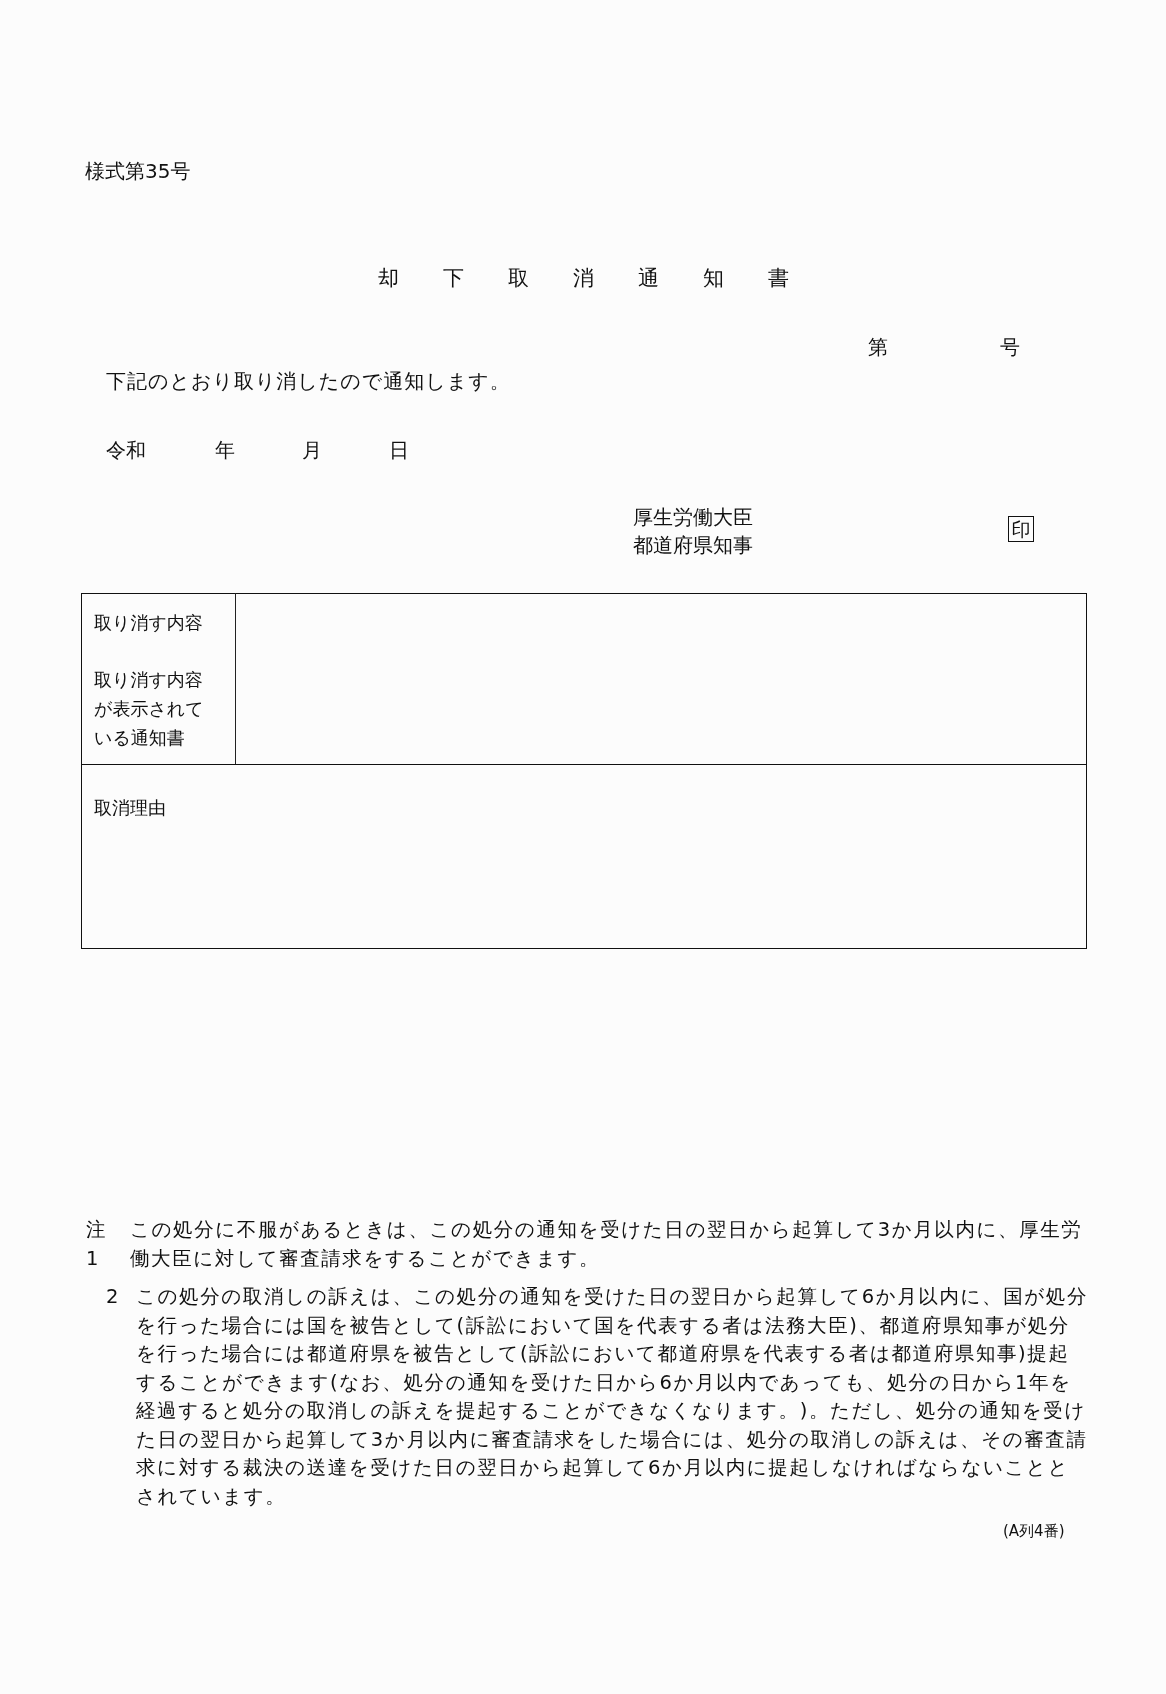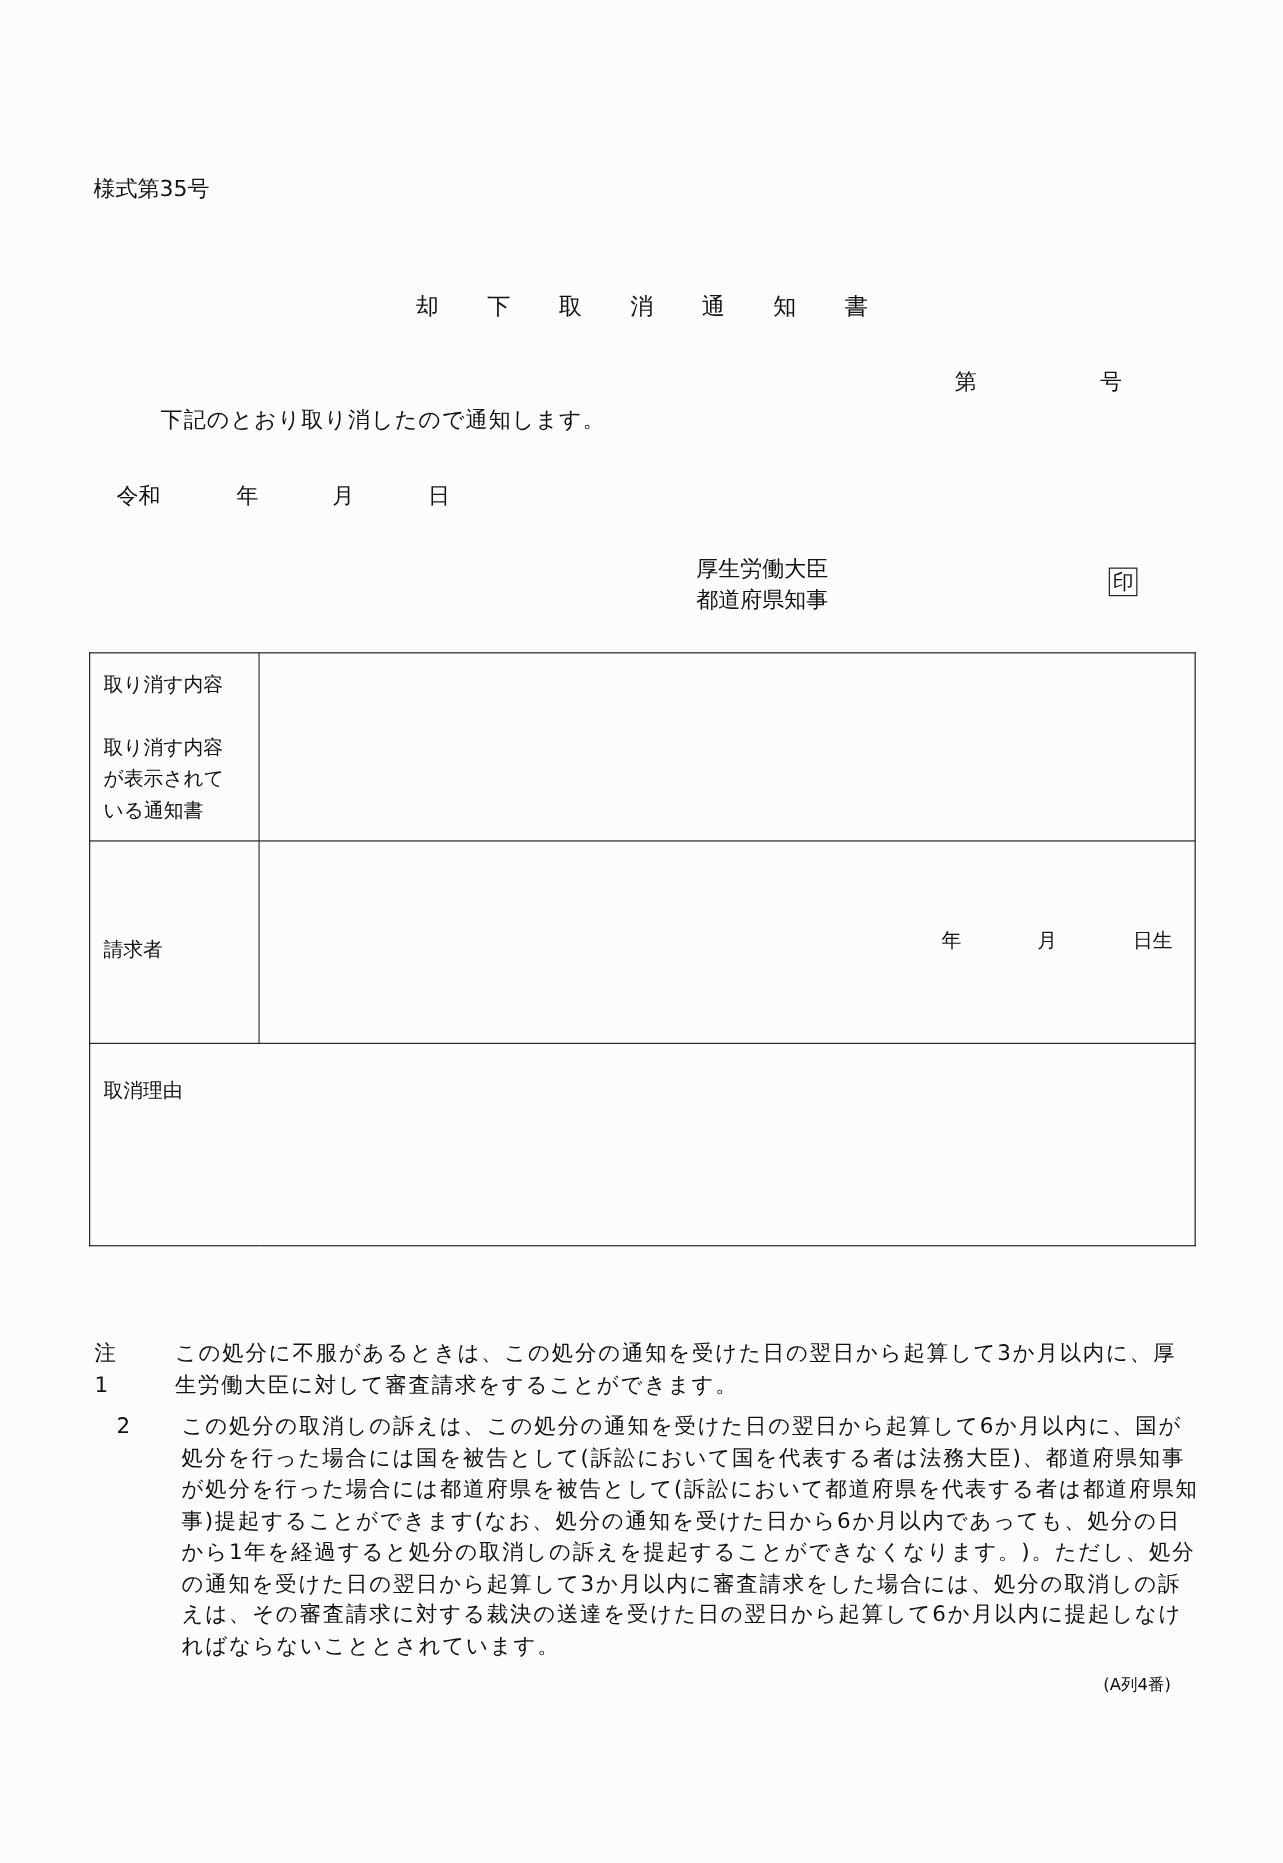--- a/index.html
+++ b/index.html
@@ -7,21 +7,21 @@
     width: 1166px; height: 1694px; position: relative; overflow: hidden;
     font-family: "DejaVu Sans", "Liberation Sans", sans-serif;
     color: #111; font-size: 20px;
   }
   .abs { position: absolute; white-space: nowrap; }
   .form-no { left: 85px; top: 158px; font-size: 20px; }
   .title { left: 378px; top: 264px; font-size: 21px; display: flex; gap: 0; }
   .title span { display: inline-block; width: 65px; }
   .doc-num { left: 868px; top: 334px; font-size: 20px; }
   .doc-num .go { position: absolute; left: 132px; top: 0; }
-  .intro { left: 106px; top: 368px; font-size: 20px; letter-spacing: 1px; margin-left: 40px; }
+  .intro { left: 106px; top: 368px; font-size: 20px; letter-spacing: 1px; }
   .date { left: 106px; top: 437px; font-size: 20px; }
   .date span { position: absolute; top: 0; }
   .issuer { left: 633px; top: 503px; font-size: 20px; line-height: 28px; }
   .seal { left: 1008px; top: 516px; width: 24px; height: 24px; border: 1.5px solid #111;
           font-size: 19px; line-height: 24px; text-align: center; }
 
   table.form {
     position: absolute; left: 81px; top: 593px; width: 1006px;
     border-collapse: collapse; table-layout: fixed;
   }
@@ -31,21 +31,21 @@
   .r2 td { height: 183px; }
   .r3 td { height: 65px; }
   .r4 td { height: 184px; }
   .r2 td.label { vertical-align: middle; padding-top: 0; }
   .r3 td.label { vertical-align: middle; padding-top: 0; }
   .gap { height: 28px; }
   .birth { position: relative; height: 100%; }
   .birth span { position: absolute; top: 78px; }
 
   .notes { left: 86px; top: 1216px; width: 1004px; font-size: 19.5px; line-height: 28.5px; letter-spacing: 1.6px; white-space: normal; }
-  .note { display: flex; gap: 29px; }
+  .note { display: flex; }
   .note .num { flex: 0 0 32px; }
   .note .txt { flex: 1; }
   .note2 { margin-top: 10px; padding-left: 20px; }
   .note2 .num { flex: 0 0 30px; }
   .size { left: 1003px; top: 1522px; font-size: 15px; }
 </style>
 </head>
 <body>
 
 <div class="abs form-no">様式第35号</div>
@@ -85,30 +85,20 @@
       <tr class="r1">
     <td class="label">
       <div>取り消す内容</div>
       <div class="gap"></div>
       <div>取り消す内容</div>
       <div>が表示されて</div>
       <div>いる通知書</div>
     </td>
     <td></td>
   </tr>
-  <tr class="r2">
-    <td class="label">請求者</td>
-    <td>
-      <div class="birth">
-        <span style="left:620px">年</span>
-        <span style="left:707px">月</span>
-        <span style="left:794px">日生</span>
-      </div>
-    </td>
-  </tr>
   <tr class="r4">
     <td colspan="2" class="label" style="width:auto; padding-top:28px; border-right:1.5px solid #111;">
       <div>取消理由</div>
     </td>
   </tr>
 </tbody>
   </table>
 
 <div class="abs notes">
   <div class="note">

